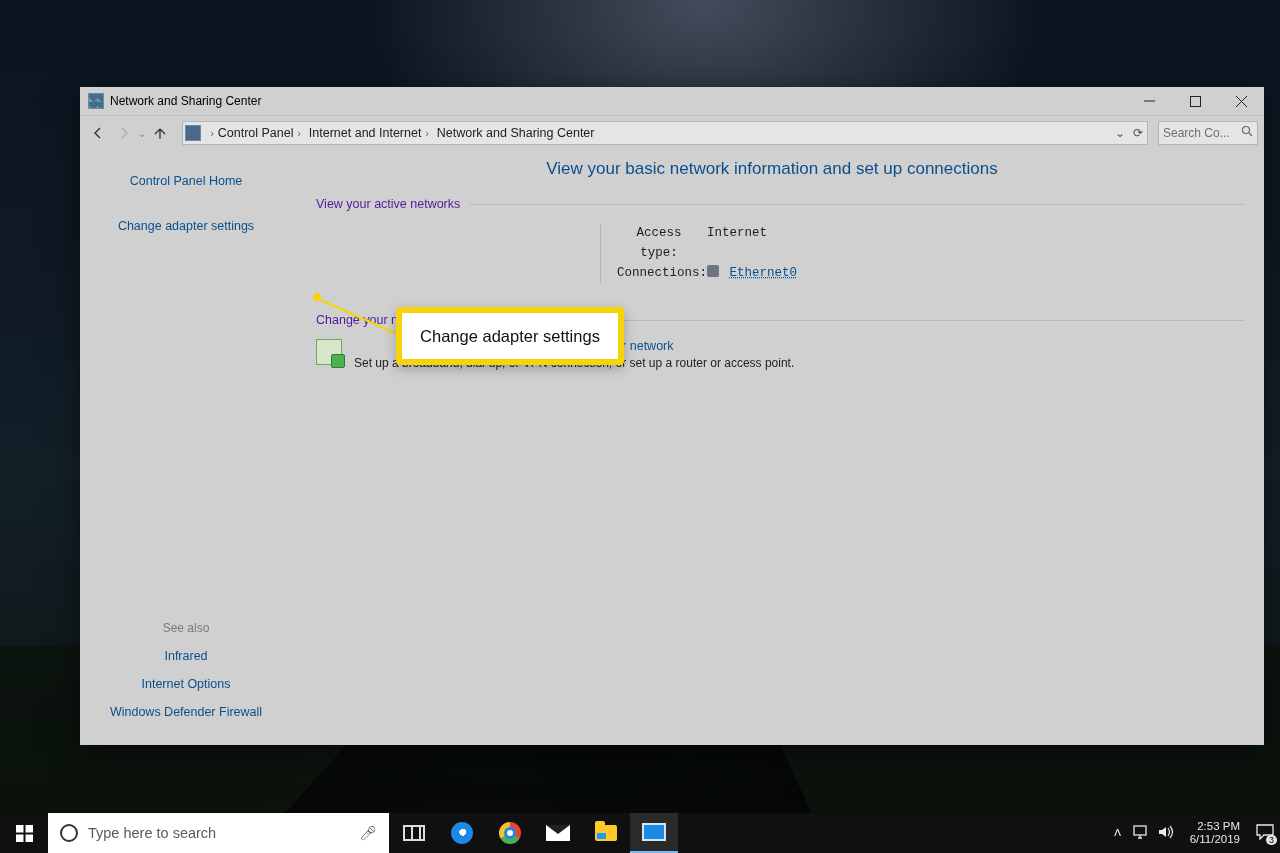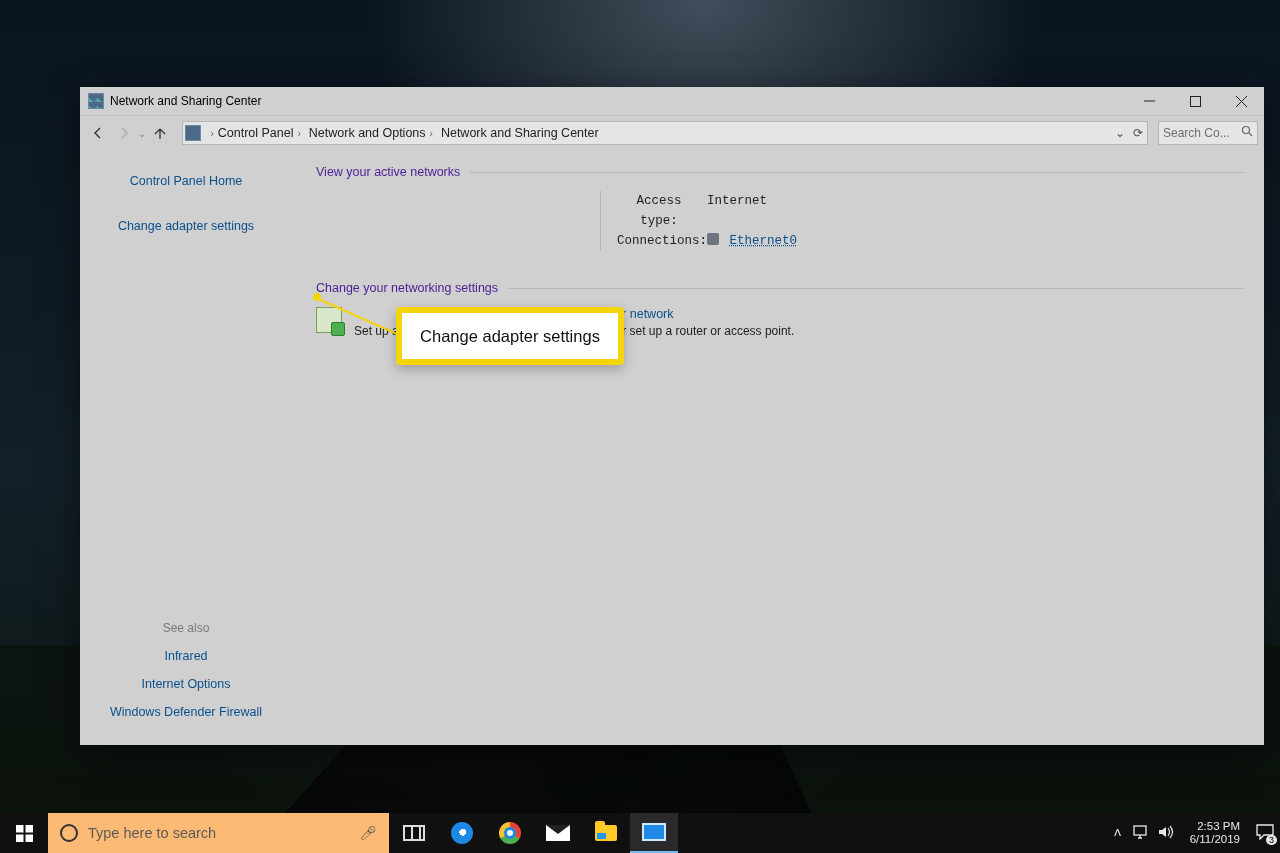--- a/index.html
+++ b/index.html
@@ -100,21 +100,21 @@
     transform: rotate(24deg);
   }
   .callout-dot {
     position:absolute; left: 233px; top: 206px; width:8px; height:8px; border-radius:50%; background:#f5d40a;
   }
 
   
   .taskbar { position:absolute; left:0; right:0; bottom:0; height:40px; background:#101010; display:flex; align-items:stretch; color:#fff; }
   .start { width:48px; display:flex; align-items:center; justify-content:center; }
   .start svg { fill:#fff; }
-  .search-task { flex:0 0 342px; background:#fdba74; display:flex; align-items:center; color:#555; border-right:1px solid #101010; position:relative; }
+  .search-task { flex:0 0 342px; background:#ffffff; display:flex; align-items:center; color:#555; border-right:1px solid #101010; position:relative; }
   .search-task .circ { width:18px; height:18px; border:2px solid #333; border-radius:50%; margin:0 10px 0 12px; }
   .search-task .txt { font-size:14.5px; color:#5a5a5a; }
   .search-task .mic { position:absolute; right:12px; font-size:14px; color:#555; }
   .tbtn { width:48px; display:flex; align-items:center; justify-content:center; font-size:18px; color:#fff; }
   .tbtn.active { background:#2a2a2a; border-bottom:2px solid #76b9ed; }
   .tray { margin-left:auto; display:flex; align-items:center; gap:10px; padding:0 6px 0 8px; color:#e8e8e8; font-size:12px; }
   .tray .clock { text-align:right; line-height:1.15; font-size:11.5px; padding:0 6px; }
   .tray-icn { font-size:14px; }
 
   
@@ -175,21 +175,21 @@
     <span class="nav-sep">⌄</span>
     <div class="nav-arrow">
       <svg width="14" height="14" viewBox="0 0 14 14">
           <path d="M7 3 L12 8 M7 3 L2 8 M7 3 V13" fill="none" stroke="#333" stroke-width="1.3"></path>
         </svg>
     </div>
 
     <div class="addr-wrap">
       <div class="addr-icon"></div>
       <span class="crumb"><span class="ch">›</span><span>Control Panel</span><span class="ch">›</span></span>
-      <span class="crumb"><span>Network and Options</span><span class="ch">›</span></span>
+      <span class="crumb"><span>Internet and Internet</span><span class="ch">›</span></span>
       <span class="crumb">Network and Sharing Center</span>
       <span class="tail">
         <span>⌄</span>
         <span>⟳</span>
       </span>
     </div>
 
     <div class="searchbox">
       <span>Search Co...</span>
       <span class="mag">
@@ -209,20 +209,21 @@
 
       <div class="see-also">
         <div class="hdr">See also</div>
         <div class="lnk">Infrared</div>
         <div class="lnk">Internet Options</div>
         <div class="lnk">Windows Defender Firewall</div>
       </div>
     </div>
 
     <div class="main">
+      <div class="main-title">View your basic network information and set up connections</div>
 
       <div class="section-hdr">
         <span>View your active networks</span>
           <span class="rule"></span>
       </div>
 
       <div class="active-net">
         <div class="left"></div>
         <div class="right">
           <div class="kv">

